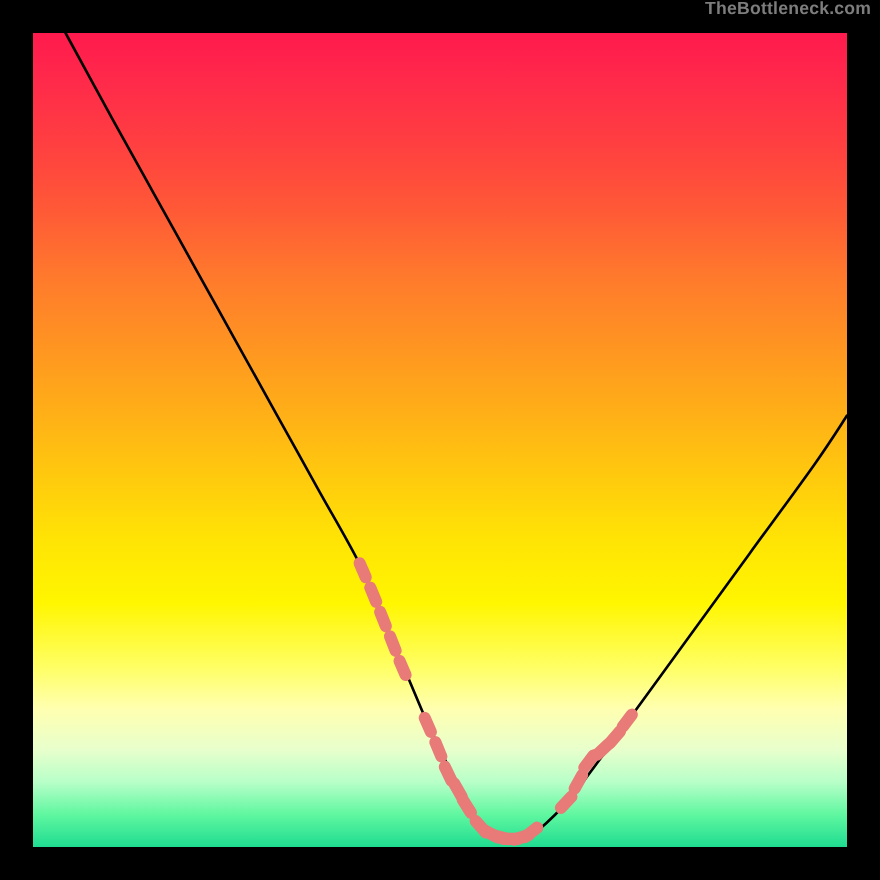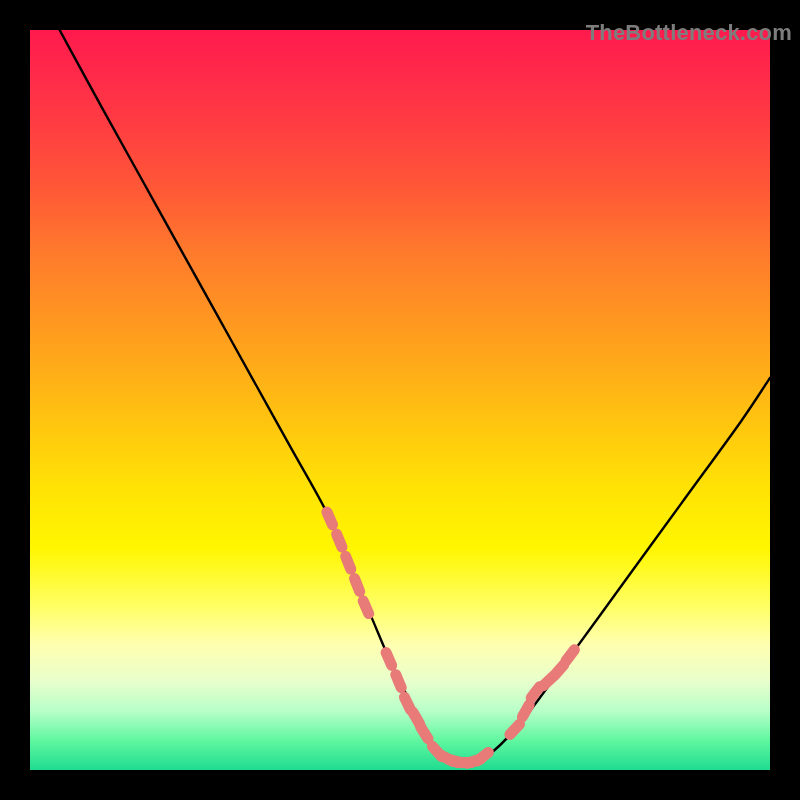--- a/index.html
+++ b/index.html
@@ -29,24 +29,24 @@
       #fff600 70%,
       #ffff66 78%,
       #ffffb0 83%,
       #e8ffcc 88%,
       #b8ffc8 92%,
       #60f7a0 96%,
       #1fdc90 100%);
   }
   .watermark {
     position: absolute;
-    top: 20px;
+    top: 0;
     right: 8px;
     font-family: Arial, Helvetica, sans-serif;
-    font-size: 22px;
+    font-size: 16px;
     font-weight: bold;
     color: #7d7d7d;
     letter-spacing: 0.2px;
     z-index: 5;
   }
   svg.curve {
     position: absolute;
     left: 0; top: 0;
     width: 740px; height: 740px;
     z-index: 3;

